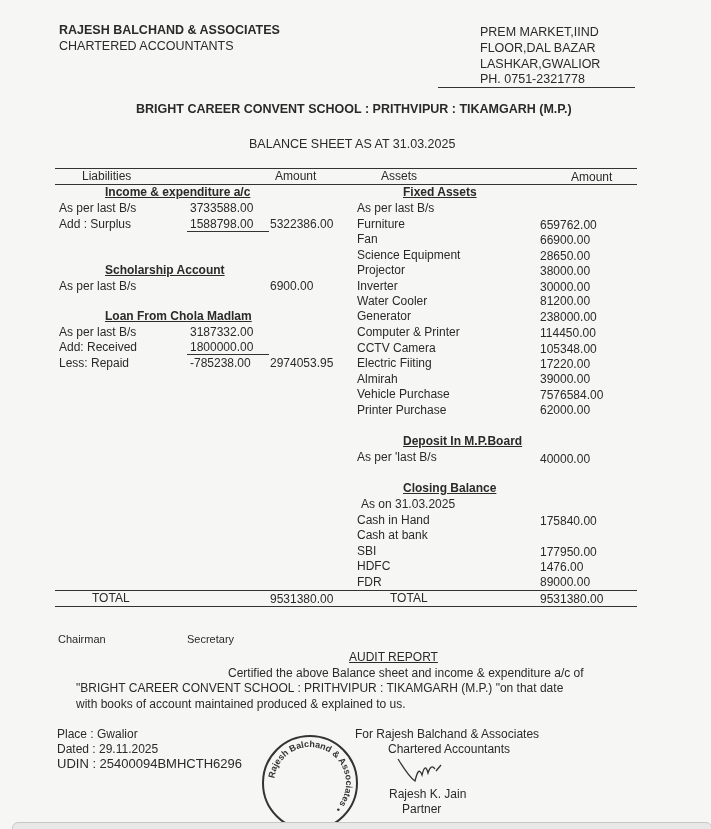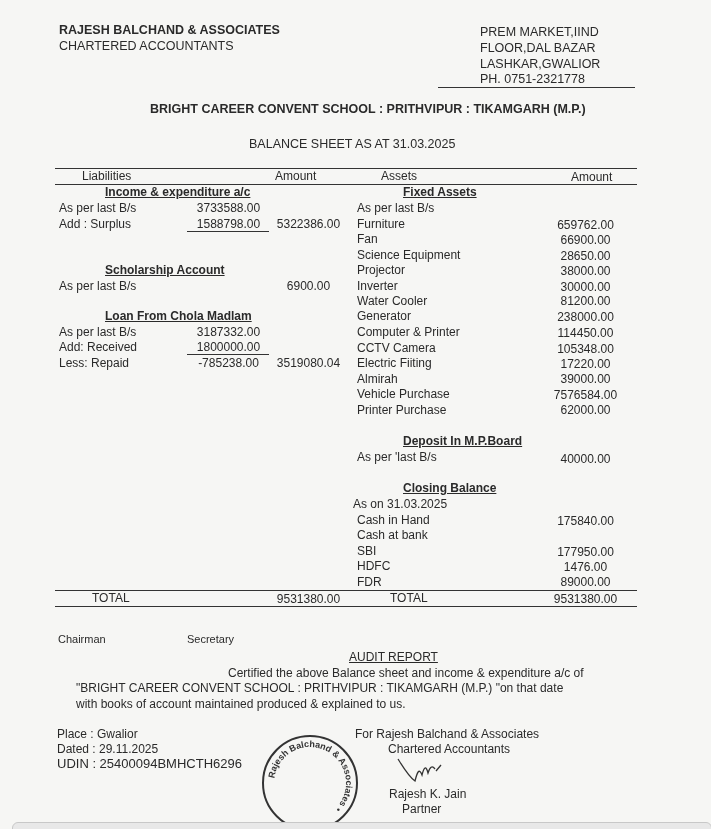--- a/index.html
+++ b/index.html
@@ -8,21 +8,21 @@
     background: #f6f6f4;
     font-family: "Liberation Sans", sans-serif;
     color: #2a2a2a;
     position: relative;
   }
   .abs { position: absolute; white-space: nowrap; }
   .t12 { font-size: 12px; line-height: 15px; }
   .t13 { font-size: 12.5px; line-height: 15px; }
   .bold { font-weight: bold; }
   .ul { text-decoration: underline; padding-left: 46px; }
-  .right { text-align: center; }
+  .right { text-align: left; }
   .hline { position: absolute; height: 0; border-top: 1.3px solid #333; }
   .stamp {
     position: absolute; left: 262px; top: 735px; width: 92px; height: 92px;
     border: 2px solid #333; border-radius: 50%;
   }
   .stamp-inner {
     position: absolute; left: 20px; top: 20px; width: 52px; height: 52px;
     border: 1.5px solid #333; border-radius: 50%;
     font-size: 8px; line-height: 10px; text-align: center;
     display: flex; flex-direction: column; justify-content: center;
@@ -38,21 +38,21 @@
 
 <div class="abs t13 bold" style="left:59px;top:23px;">RAJESH BALCHAND &amp; ASSOCIATES</div>
 <div class="abs t13" style="left:59px;top:39px;">CHARTERED ACCOUNTANTS</div>
 
 <div class="abs t13" style="left:480px;top:25px;">PREM MARKET,IIND</div>
 <div class="abs t13" style="left:480px;top:41px;">FLOOR,DAL BAZAR</div>
 <div class="abs t13" style="left:480px;top:57px;">LASHKAR,GWALIOR</div>
 <div class="abs t13" style="left:480px;top:72px;">PH. 0751-2321778</div>
 <div class="hline" style="left:438px;top:87px;width:197px;"></div>
 
-<div class="abs t13 bold" style="left:150px;top:102px;">BRIGHT CAREER CONVENT SCHOOL : PRITHVIPUR : TIKAMGARH (M.P.)</div>
+<div class="abs t13 bold" style="left:136px;top:102px;">BRIGHT CAREER CONVENT SCHOOL : PRITHVIPUR : TIKAMGARH (M.P.)</div>
 <div class="abs t13" style="left:249px;top:137px;">BALANCE SHEET AS AT 31.03.2025</div>
 
 <div class="hline" style="left:55px;top:168px;width:582px;border-top-width:1.6px;"></div>
 <div class="abs t12" style="left:82px;top:169px;">Liabilities</div>
 <div class="abs t12" style="left:275px;top:169px;">Amount</div>
 <div class="abs t12" style="left:381px;top:169px;">Assets</div>
 <div class="abs t12" style="left:571px;top:170px;">Amount</div>
 <div class="hline" style="left:55px;top:184px;width:582px;"></div>
 
 <div class="abs t12 bold ul" style="left:59px;top:185px;">Income &amp; expenditure a/c</div>
@@ -67,21 +67,21 @@
 <div class="abs t12" style="left:59px;top:279px;">As per  last B/s</div>
 <div class="abs t12 right" style="left:270px;width:77px;top:279px;">6900.00</div>
 
 <div class="abs t12 bold ul" style="left:59px;top:309px;">Loan From Chola Madlam</div>
 <div class="abs t12" style="left:59px;top:325px;">As per  last B/s</div>
 <div class="abs t12 right" style="left:190px;width:77px;top:325px;">3187332.00</div>
 <div class="abs t12" style="left:59px;top:340px;">Add: Received</div>
 <div class="abs t12 right" style="left:190px;width:77px;top:340px;">1800000.00</div>
 <div class="abs t12" style="left:59px;top:356px;">Less: Repaid</div>
 <div class="abs t12 right" style="left:190px;width:77px;top:356px;">-785238.00</div>
-<div class="abs t12 right" style="left:270px;width:77px;top:356px;">3519080.04</div>
+<div class="abs t12 right" style="left:270px;width:77px;top:356px;">2974053.95</div>
 <div class="hline" style="left:187px;top:354px;width:82px;"></div>
 
 <div class="abs t12 bold ul" style="left:357px;top:185px;">Fixed Assets</div>
 <div class="abs t12" style="left:357px;top:201px;">As per  last B/s</div>
 
 <div id="fixed-list">
   <div class="abs t12" style="left:357px;top:217px;">Furniture</div>
   <div class="abs t12 right" style="left:540px;width:91px;top:218px;">659762.00</div>
   <div class="abs t12" style="left:357px;top:232px;">Fan</div>
   <div class="abs t12 right" style="left:540px;width:91px;top:233px;">66900.00</div>
@@ -107,21 +107,21 @@
   <div class="abs t12 right" style="left:540px;width:91px;top:388px;">7576584.00</div>
   <div class="abs t12" style="left:357px;top:403px;">Printer Purchase</div>
   <div class="abs t12 right" style="left:540px;width:91px;top:403px;">62000.00</div>
 </div>
 
 <div class="abs t12 bold ul" style="left:357px;top:434px;">Deposit In M.P.Board</div>
 <div class="abs t12" style="left:357px;top:450px;">As per 'last B/s</div>
 <div class="abs t12 right" style="left:540px;width:91px;top:452px;">40000.00</div>
 
 <div class="abs t12 bold ul" style="left:357px;top:481px;">Closing Balance</div>
-<div class="abs t12" style="left:353px;top:497px;text-align:center;">As on 31.03.2025</div>
+<div class="abs t12" style="left:361px;top:497px;text-align:center;">As on 31.03.2025</div>
 <div class="abs t12" style="left:357px;top:513px;">Cash in Hand</div>
 <div class="abs t12 right" style="left:540px;width:91px;top:514px;">175840.00</div>
 <div class="abs t12" style="left:357px;top:528px;">Cash at bank</div>
 <div class="abs t12" style="left:357px;top:544px;">SBI</div>
 <div class="abs t12 right" style="left:540px;width:91px;top:545px;">177950.00</div>
 <div class="abs t12" style="left:357px;top:559px;">HDFC</div>
 <div class="abs t12 right" style="left:540px;width:91px;top:560px;">1476.00</div>
 <div class="abs t12" style="left:357px;top:575px;">FDR</div>
 <div class="abs t12 right" style="left:540px;width:91px;top:575px;">89000.00</div>
 

